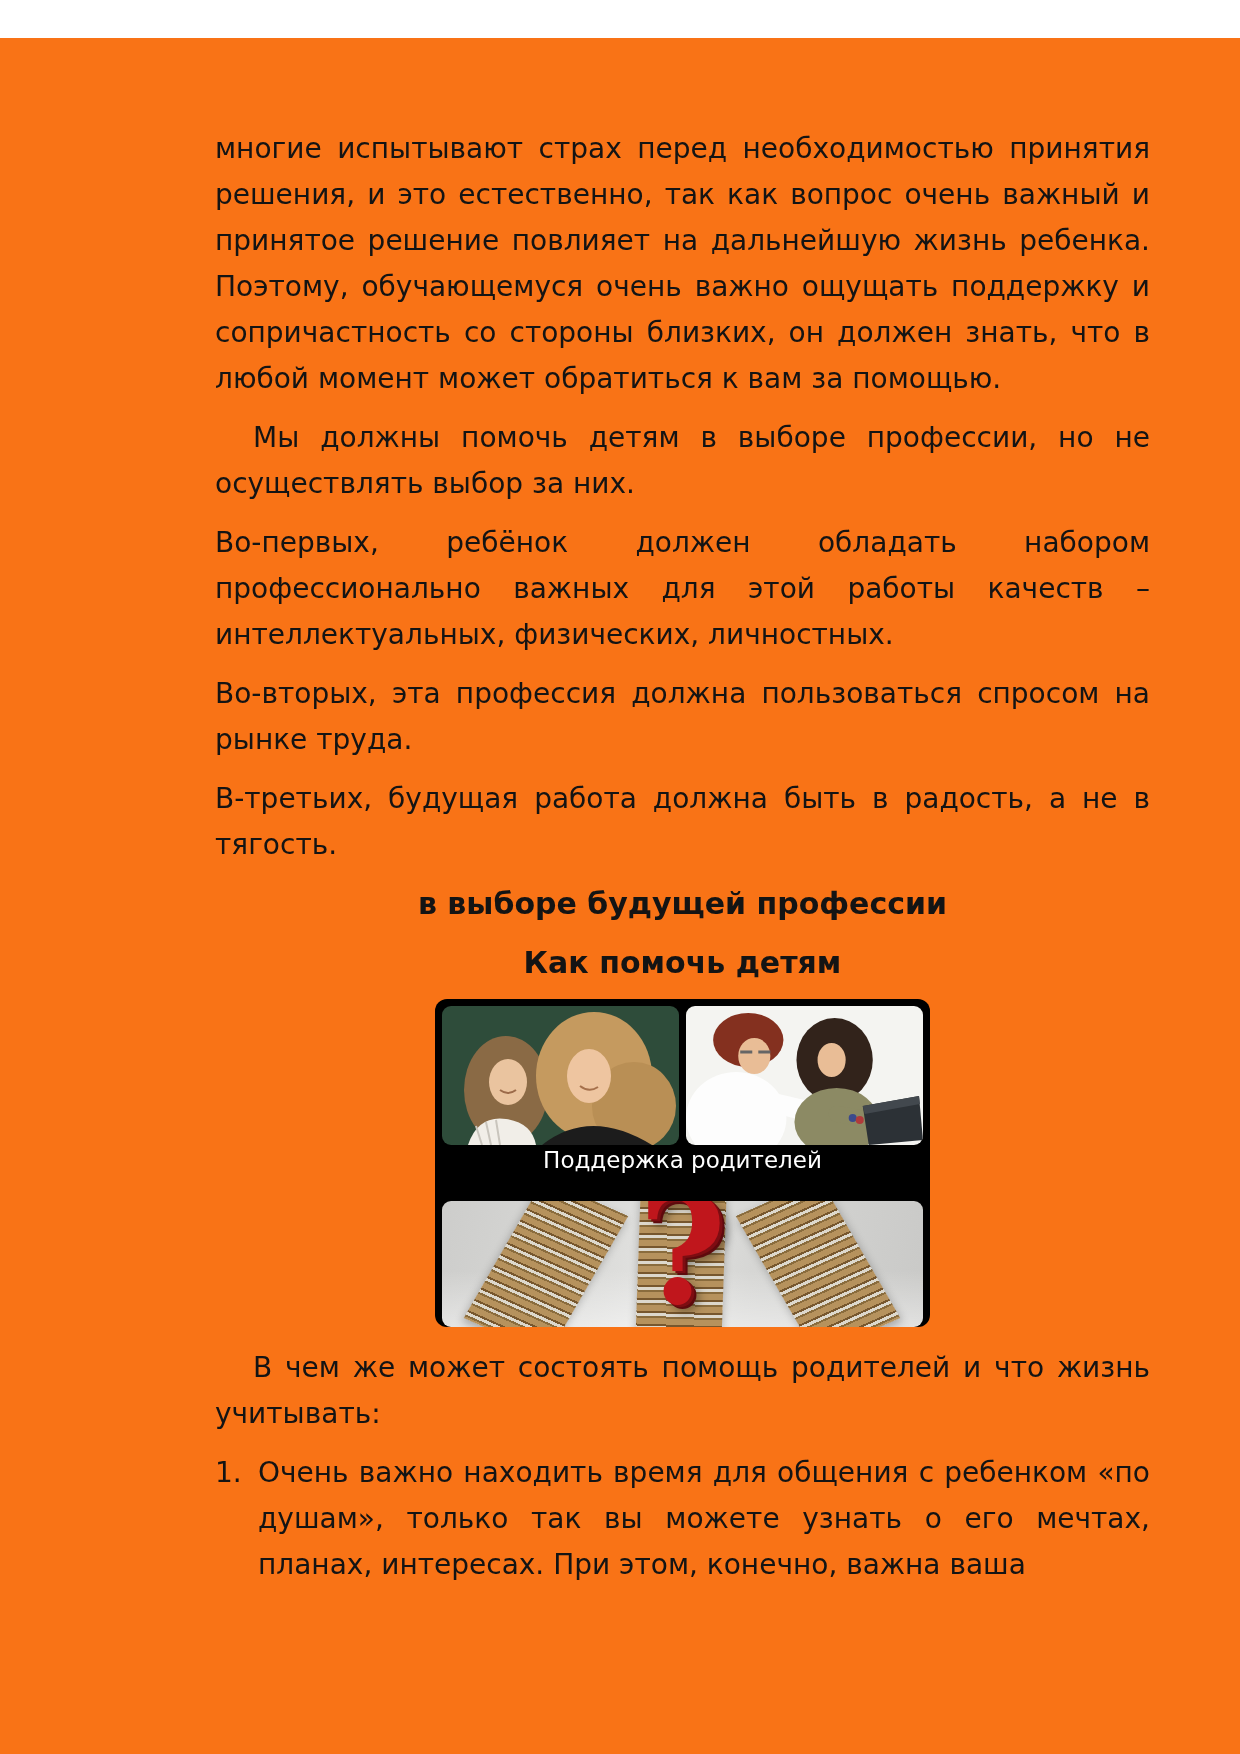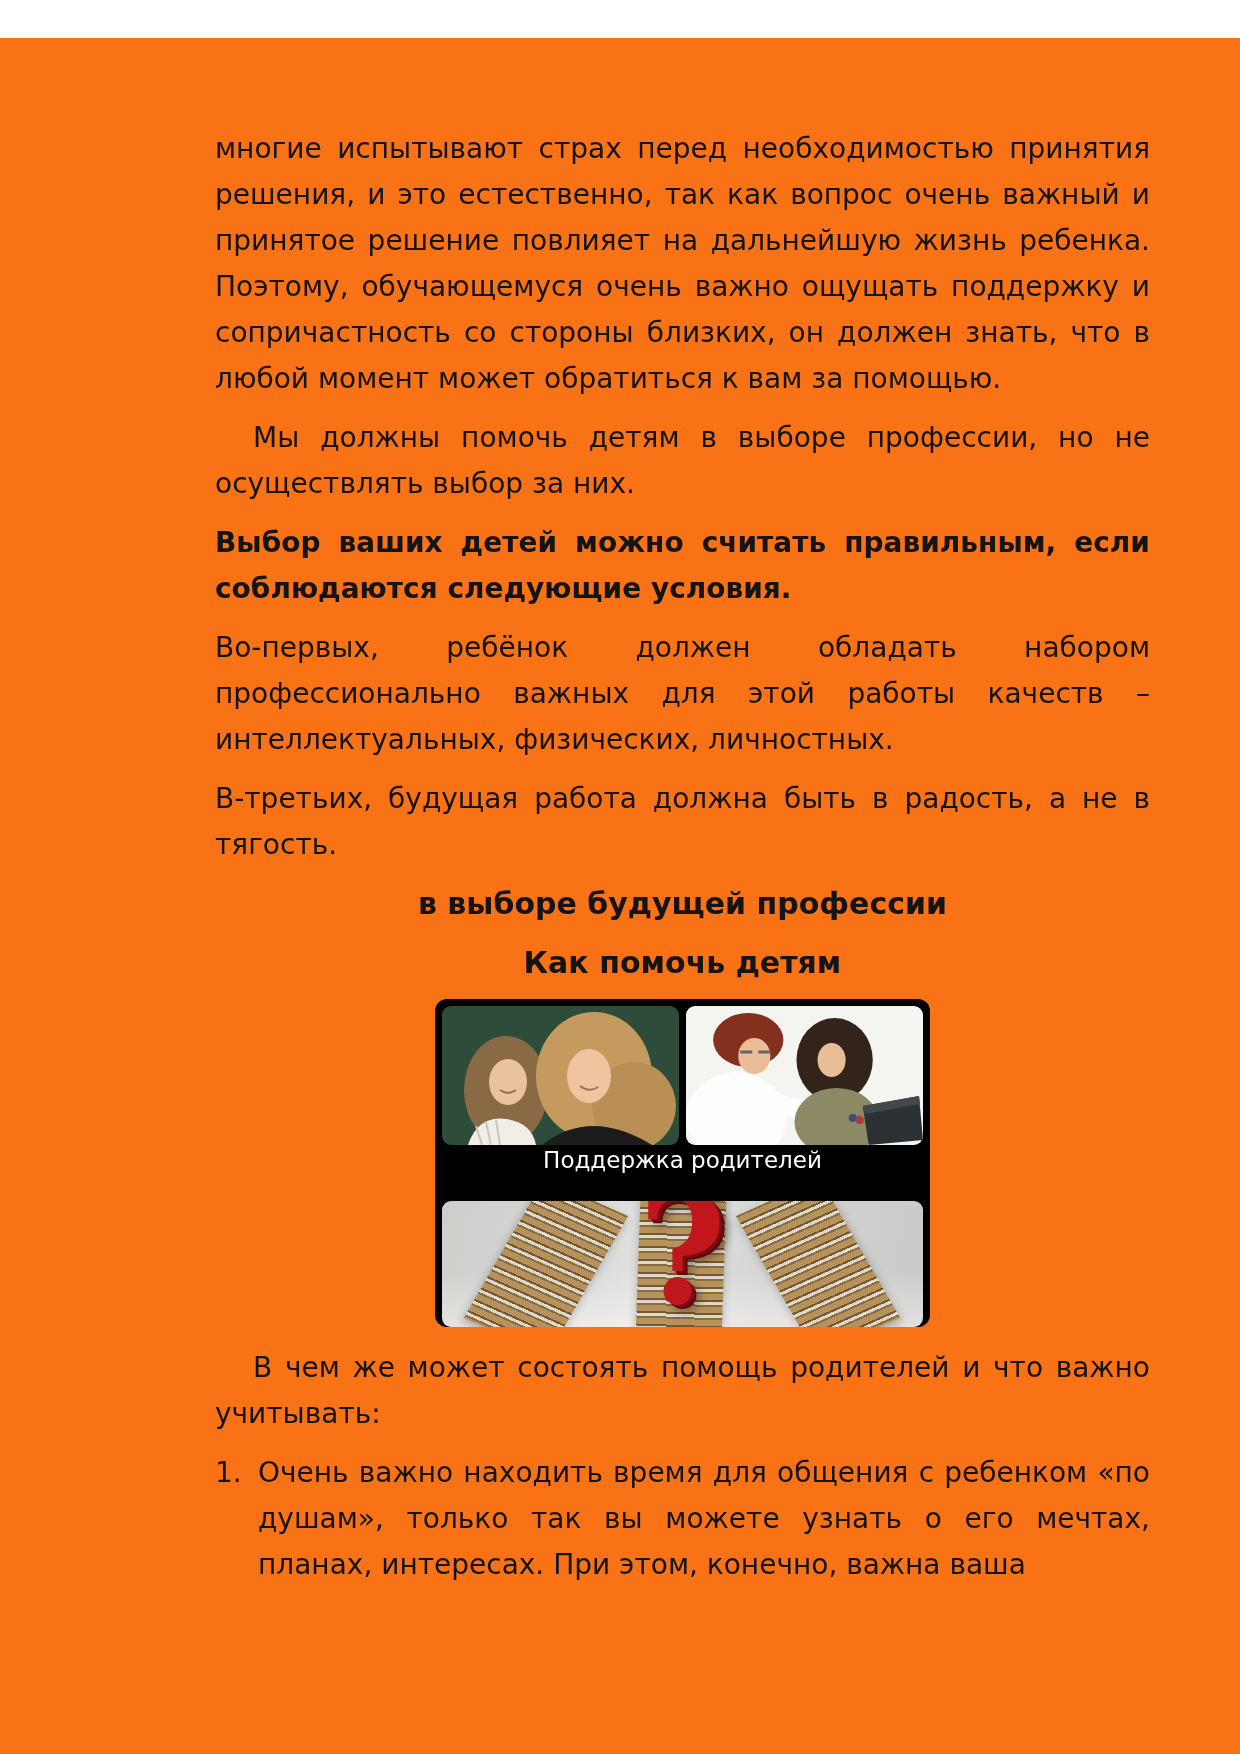--- a/index.html
+++ b/index.html
@@ -74,24 +74,24 @@
 </style>
 </head>
 <body>
 
 <div class="page">
 
   <p class="para">многие испытывают страх перед необходимостью принятия решения, и это естественно, так как вопрос очень важный и принятое решение повлияет на дальнейшую жизнь ребенка. Поэтому, обучающемуся очень важно ощущать поддержку и сопричастность со стороны близких, он должен знать, что в любой момент может обратиться к вам за помощью.</p>
 
   <p class="para indent">Мы должны помочь детям в выборе профессии, но не осуществлять выбор за них.</p>
 
-  <p class="para bold">Выбор ваших детей можно считать правильным, если соблюдаются следующие условия.</p>
 
   <p class="para">Во-первых, ребёнок должен обладать набором профессионально важных для этой работы качеств – интеллектуальных, физических, личностных.</p>
 
+  <p class="para">Во-вторых, эта профессия должна пользоваться спросом на рынке труда.</p>
 
   <p class="para">В-третьих, будущая работа должна быть в радость, а не в тягость.</p>
 
   <p class="heading">в выборе будущей профессии</p>
 
   <p class="heading">Как помочь детям</p>
 
   <div class="figure">
     <div class="photos">
 
@@ -136,21 +136,21 @@
     </div>
 
     <div class="ladders">
       <div class="ladder left"></div>
       <div class="ladder mid"></div>
       <div class="ladder right"></div>
       <div class="qmark">?</div>
     </div>
   </div>
 
-  <p class="para indent">В чем же может состоять помощь родителей и что важно учитывать:</p>
+  <p class="para indent">В чем же может состоять помощь родителей и что жизнь учитывать:</p>
 
   <div class="num-list">
     <div class="num-item">
       <span class="num">1.</span>
       <div class="txt">Очень важно находить время для общения с ребенком «по душам», только так вы можете узнать о его мечтах, планах, интересах. При этом, конечно, важна ваша</div>
     </div>
   </div>
 
 </div>
 

